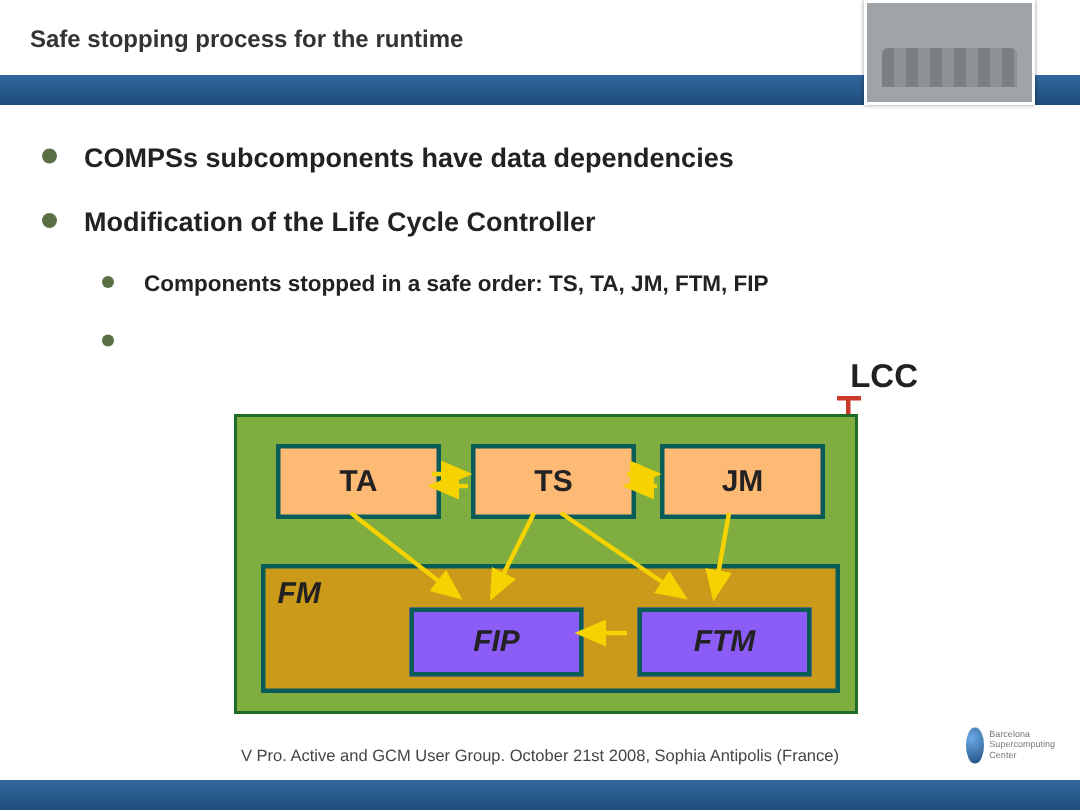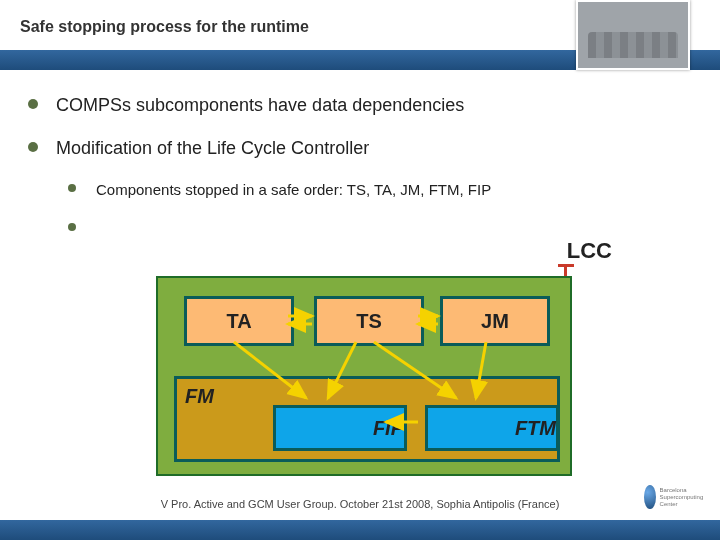--- a/index.html
+++ b/index.html
@@ -51,20 +51,21 @@
     background: repeating-linear-gradient(90deg,#7b7f84 0 8px,#8c9196 8px 16px);
     border-radius: 4px 4px 0 0;
   }
 
   
   .bullets {
     position: absolute;
     left: 28px;
     top: 95px;
     width: 660px;
+    font-weight: bold;
   }
   .b1 {
     position: relative;
     padding-left: 28px;
     font-size: 18px;
     color: #222;
     margin-bottom: 22px;
   }
   .b1 .dot {
     position: absolute;
@@ -157,28 +158,27 @@
     position: absolute;
     left: 8px;
     top: 6px;
     font-weight: bold;
     font-size: 20px;
     color: #222;
   }
   .inner-node {
     position: absolute;
     width: 110px; height: 40px;
-    background: #0ea5e9;
+    background: #8b5cf6;
     border: 3px solid #0a5c59;
     line-height: 40px;
-    text-align: right;
+    text-align: center;
     font-weight: bold;
     font-size: 20px;
     color: #222;
-    padding-left: 18px;
   }
   .fip { left: 96px; top: 26px; }
   .ftm { left: 248px; top: 26px; }
 
   
   svg.arrows {
     position: absolute;
     left: 156px;
     top: 276px;
     width: 412px;

